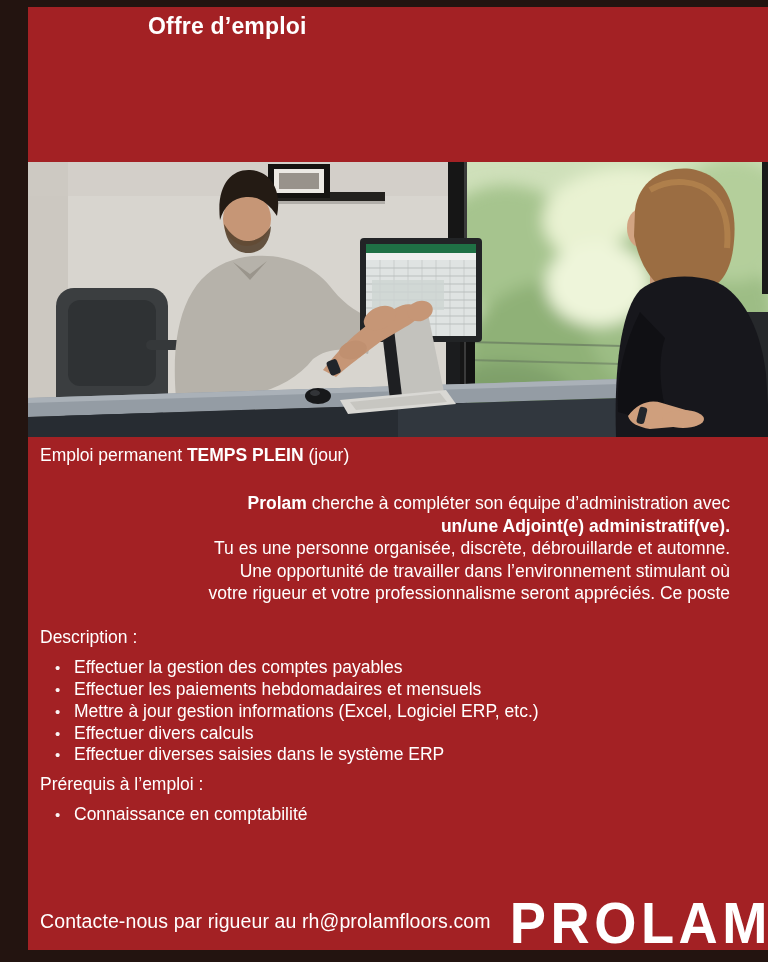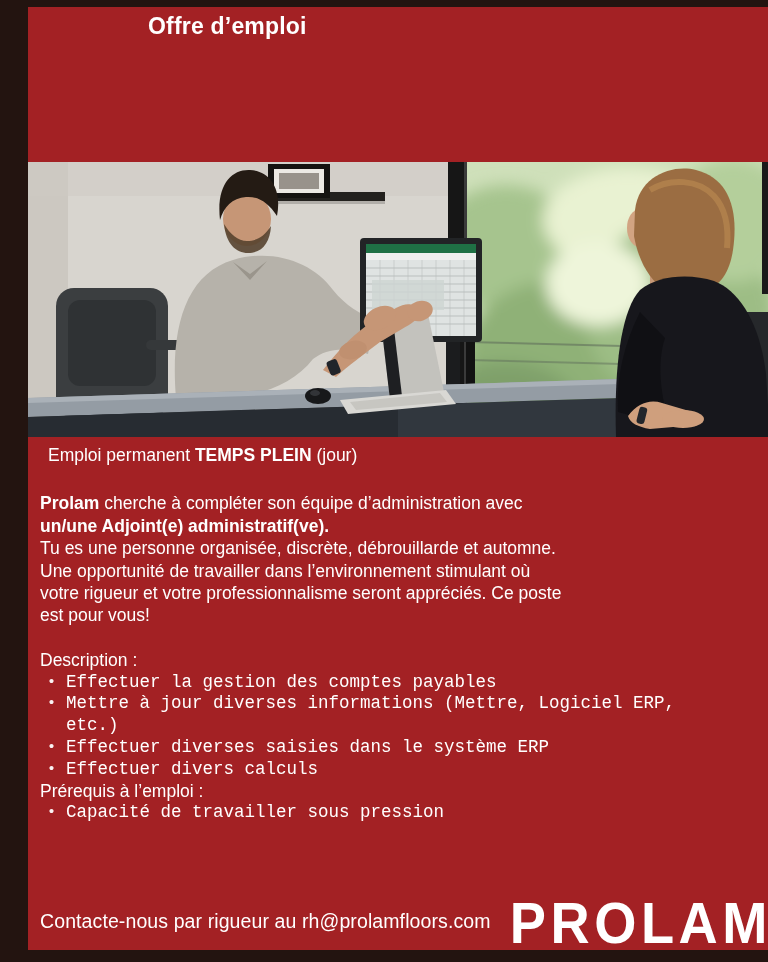--- a/index.html
+++ b/index.html
@@ -31,28 +31,28 @@
   .scene{
     position:absolute;left:0;top:155px;width:748px;height:275px;overflow:hidden;
     background:#d8d5cf;
   }
   .scene svg{display:block;width:748px;height:275px;}
   
   .content{
     position:absolute;left:12px;top:437px;width:690px;
     font-size:17.5px;line-height:22.4px;
   }
-  .employment{margin:0 0 26px 8px;}
+  .employment{margin:0 0 26px 0;}
   .b{font-weight:700;}
-  .intro{margin:16px 0 23px 0;}
+  .intro{margin:16px 0 23px 0;text-align:right;}
   .sec-heading{
     font-weight:400;text-underline-offset:3px;
     line-height:21.8px;
   }
-  ul.bullets{list-style:none;margin:0;padding:0;font-family:Liberation Mono, monospace;}
+  ul.bullets{list-style:none;margin:8px;padding:0;}
   ul.bullets li{
     position:relative;padding-left:26px;line-height:21.8px;
   }
   ul.bullets li::before{
     content:"•";position:absolute;left:7px;top:0;font-size:15px;opacity:.95;
   }
   
   .contact{
     position:absolute;left:12px;top:903px;font-size:19.5px;letter-spacing:.1px;
   }
@@ -208,35 +208,35 @@
     <div class="content">
       <p class="employment"><span>Emploi permanent </span><span class="b">TEMPS PLEIN</span><span> (jour)</span></p>
 
       <div class="intro">
         <div><span class="b">Prolam</span><span> cherche à compléter son équipe d’administration avec</span></div>
         <div class="b">un/une Adjoint(e) administratif(ve).</div>
         <div>
             <div>Tu es une personne organisée, discrète, débrouillarde et automne.</div>
             <div>Une opportunité de travailler dans l’environnement stimulant où</div>
             <div>votre rigueur et votre professionnalisme seront appréciés. Ce poste</div>
-            <div>est pour vous!</div>
           </div>
       </div>
 
       <div class="sec-heading">Description :</div>
       <ul class="bullets">
           <li>Effectuer la gestion des comptes payables</li>
-          <li>Mettre à jour diverses informations (Mettre, Logiciel ERP, etc.)</li>
+          <li>Effectuer les paiements hebdomadaires et mensuels</li>
+          <li>Mettre à jour gestion informations (Excel, Logiciel ERP, etc.)</li>
+          <li>Effectuer divers calculs</li>
           <li>Effectuer diverses saisies dans le système ERP</li>
-          <li>Effectuer divers calculs</li>
         </ul>
 
       <div class="sec-heading">Prérequis à l’emploi :</div>
       <ul class="bullets">
-          <li>Capacité de travailler sous pression</li>
+          <li>Connaissance en comptabilité</li>
         </ul>
     </div>
 
     <div class="contact"><span>Contacte-nous par rigueur au </span><span class="email">rh@prolamfloors.com</span></div>
 
     <div class="logo">PROLAM</div>
 
   </div>
 </div>
 

